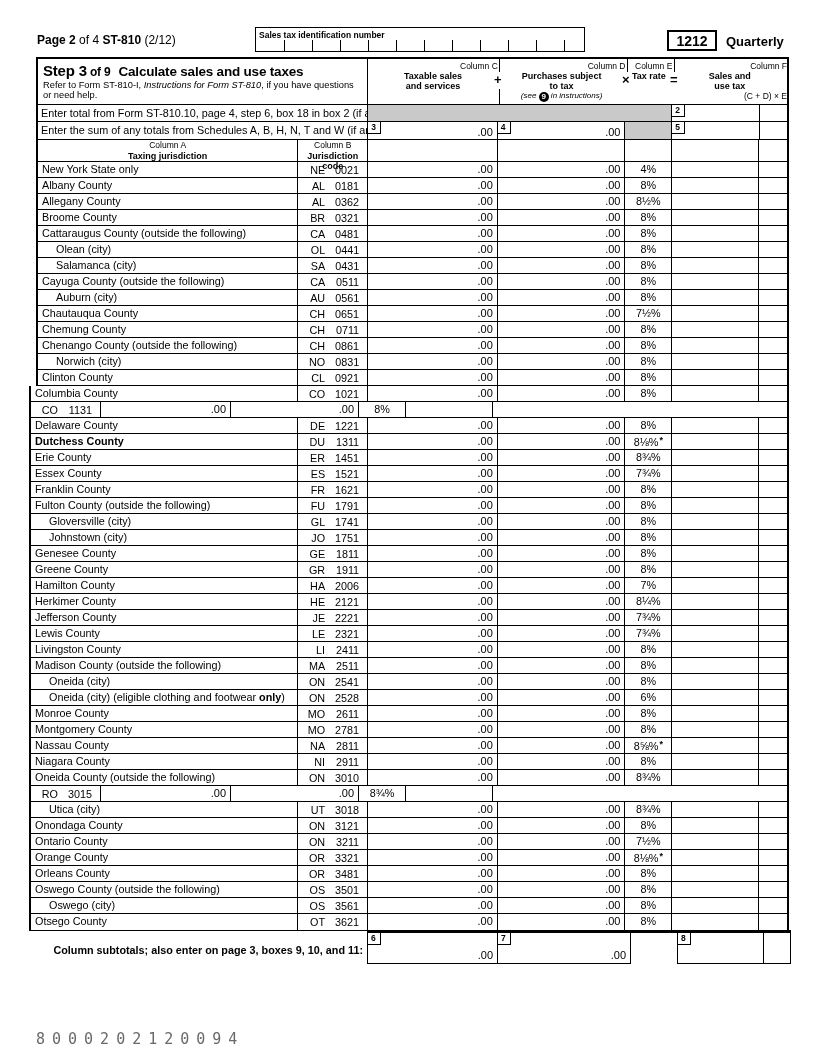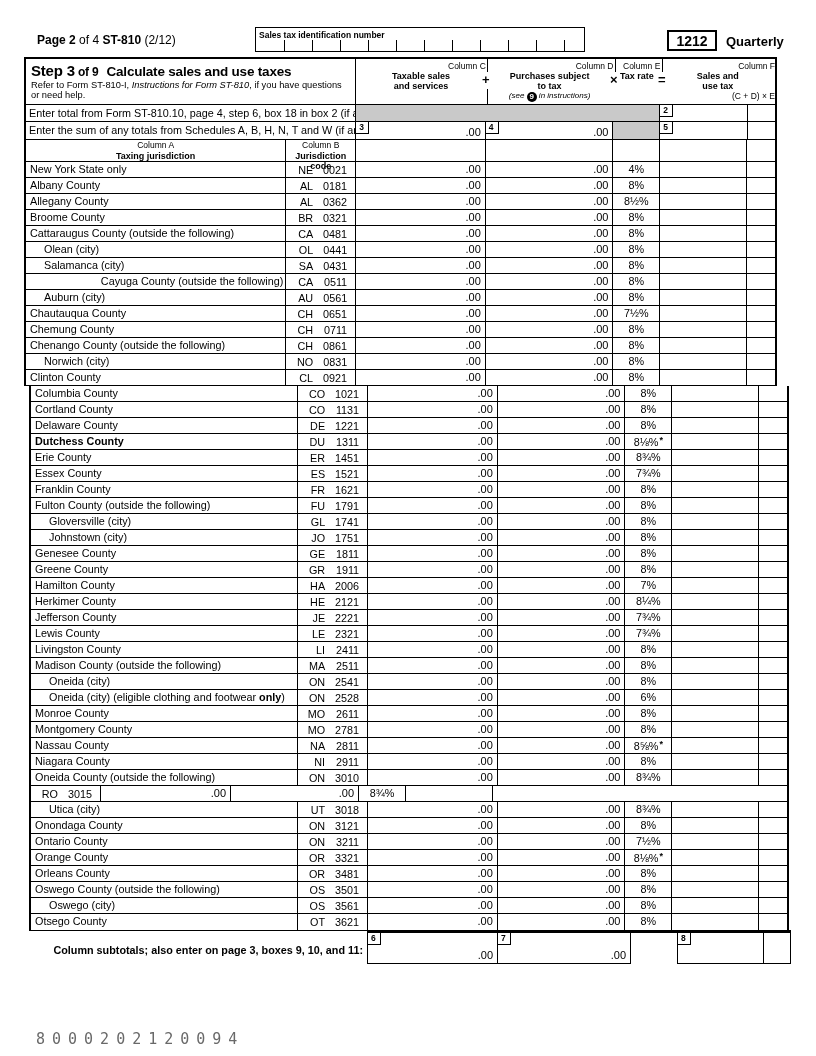--- a/index.html
+++ b/index.html
@@ -11,21 +11,21 @@
   .pageinfo { position:absolute; left:37px; top:33px; font-size:12px; }
   .pageinfo b { font-weight:bold; }
   .idbox { position:absolute; left:255px; top:27px; width:330px; height:25px; border:1px solid #000; }
   .idbox .lbl { position:absolute; left:3px; top:2px; font-size:8.5px; font-weight:bold; }
   .idbox .tick { position:absolute; bottom:0; width:1px; height:11px; background:#000; }
   .periodbox { position:absolute; left:667px; top:30px; width:50px; height:21px; border:2px solid #000;
                font-size:14px; font-weight:bold; text-align:center; line-height:18px; }
   .quarterly { position:absolute; left:726px; top:34px; font-size:13px; font-weight:bold; }
 
   
-  .tblock { position:absolute; left:24px; width:753px; border-left:2px solid #000; border-right:2px solid #000; }
+  .tblock { position:absolute; left:36px; width:753px; border-left:2px solid #000; border-right:2px solid #000; }
   .cells { display:flex; height:100%; }
   .cell { position:relative; height:100%; border-right:1px solid #000; }
   .cell.last { border-right:none; }
 
   
   .band { top:57px; height:48px; border-top:2px solid #000; border-bottom:1px solid #000; }
   .stepcell { width:331px; border-right:1px solid #000; padding:3px 5px 0 5px; }
   .steptitle { font-size:15px; font-weight:bold; letter-spacing:-0.2px; }
   .steptitle .of { font-size:12px; }
   .steptitle .ttl { font-size:13.5px; margin-left:8px; }
@@ -273,21 +273,21 @@
           <span class="pfx">SA</span>
           <span class="num">0431</span>
         </div>
         <div class="cell amtcell" style="width: 130px;">.00</div>
         <div class="cell amtcell" style="width: 128px;">.00</div>
         <div class="cell ratecell" style="width: 47px;">8%</div>
         <div class="cell " style="width: 87px;"></div>
         <div class="cell last" style="width: 28px;"></div>
       </div>
       <div class="row">
-        <div class="cell jur" style="width: 261px; text-align: right;">Cayuga County (outside the following)</div>
+        <div class="cell jur" style="width: 261px;">Cayuga County (outside the following)</div>
         <div class="cell codec" style="width: 70px;">
           <span class="pfx">CA</span>
           <span class="num">0511</span>
         </div>
         <div class="cell amtcell" style="width: 130px;">.00</div>
         <div class="cell amtcell" style="width: 128px;">.00</div>
         <div class="cell ratecell" style="width: 47px;">8%</div>
         <div class="cell " style="width: 87px;"></div>
         <div class="cell last" style="width: 28px;"></div>
       </div>
@@ -371,21 +371,20 @@
           <span class="pfx">CO</span>
           <span class="num">1021</span>
         </div>
         <div class="cell amtcell" style="width: 130px;">.00</div>
         <div class="cell amtcell" style="width: 128px;">.00</div>
         <div class="cell ratecell" style="width: 47px;">8%</div>
         <div class="cell " style="width: 87px;"></div>
         <div class="cell last" style="width: 28px;"></div>
       </div>
       <div class="row">
-        <div class="cell jur" style="width: 268px;">Cortland County</div>
         <div class="cell codec" style="width: 70px;">
           <span class="pfx">CO</span>
           <span class="num">1131</span>
         </div>
         <div class="cell amtcell" style="width: 130px;">.00</div>
         <div class="cell amtcell" style="width: 128px;">.00</div>
         <div class="cell ratecell" style="width: 47px;">8%</div>
         <div class="cell " style="width: 87px;"></div>
         <div class="cell last" style="width: 28px;"></div>
       </div>

